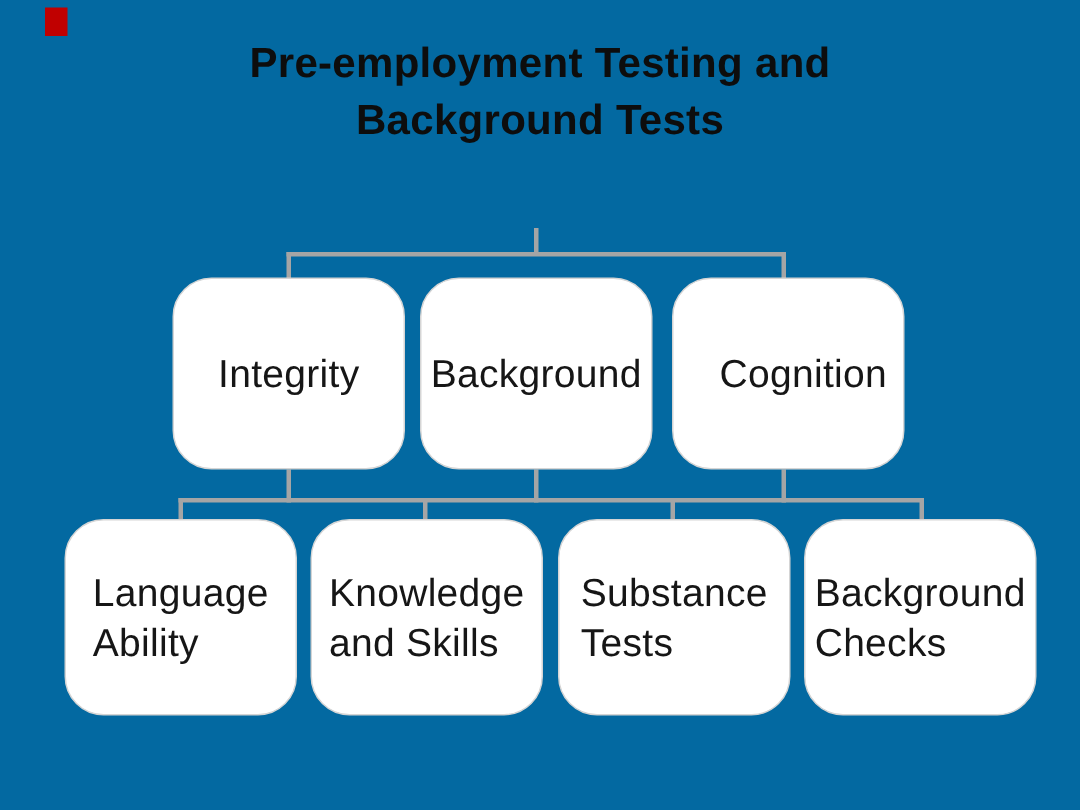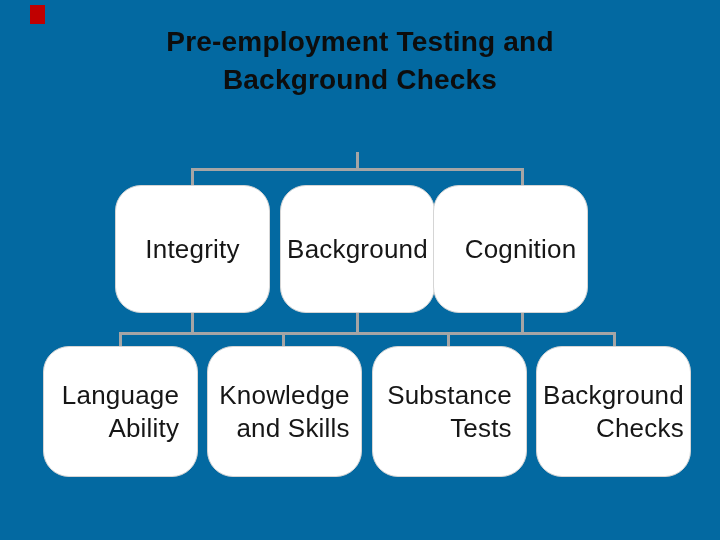--- a/index.html
+++ b/index.html
@@ -34,46 +34,46 @@
   .node {
     position: absolute;
     box-sizing: border-box;
     width: 155px;
     background: #ffffff;
     border: 1.5px solid #d5d5d5;
     border-radius: 26px;
     display: flex;
     align-items: center;
     justify-content: center;
-    text-align: right;
+    text-align: left;
     font-size: 26px;
     line-height: 33px;
     color: #161616;
     letter-spacing: 0.2px;
   }
   .tier1 { top: 185px; height: 128px; }
   .tier2 { top: 346px; height: 131px; }
   .n1 { left: 115px; }
   .n2 { left: 280px; }
-  .n3 { left: 433px; padding-left: 20px; }
+  .n3 { left: 448px; padding-left: 20px; }
   .m1 { left: 43px; }
   .m2 { left: 207px; }
   .m3 { left: 372px; }
   .m4 { left: 536px; }
 </style>
 </head>
 <body>
 
 <div id="slide">
 
   <div class="accent-rect" style="background:#c00000;"></div>
 
   <div class="title">
     <div>Pre-employment Testing and</div>
-    <div>Background Checks</div>
+    <div>Background Tests</div>
   </div>
 
   <div class="conn" style="left:356px; top:152px; width:3px; height:18px;"></div>
   <div class="conn" style="left:191px; top:168px; width:333px; height:3px;"></div>
   <div class="conn" style="left:191px; top:168px; width:3px; height:18px;"></div>
   <div class="conn" style="left:521px; top:168px; width:3px; height:18px;"></div>
 
   <div class="conn" style="left:191px; top:313px; width:3px; height:22px;"></div>
   <div class="conn" style="left:356px; top:313px; width:3px; height:22px;"></div>
   <div class="conn" style="left:521px; top:313px; width:3px; height:22px;"></div>

